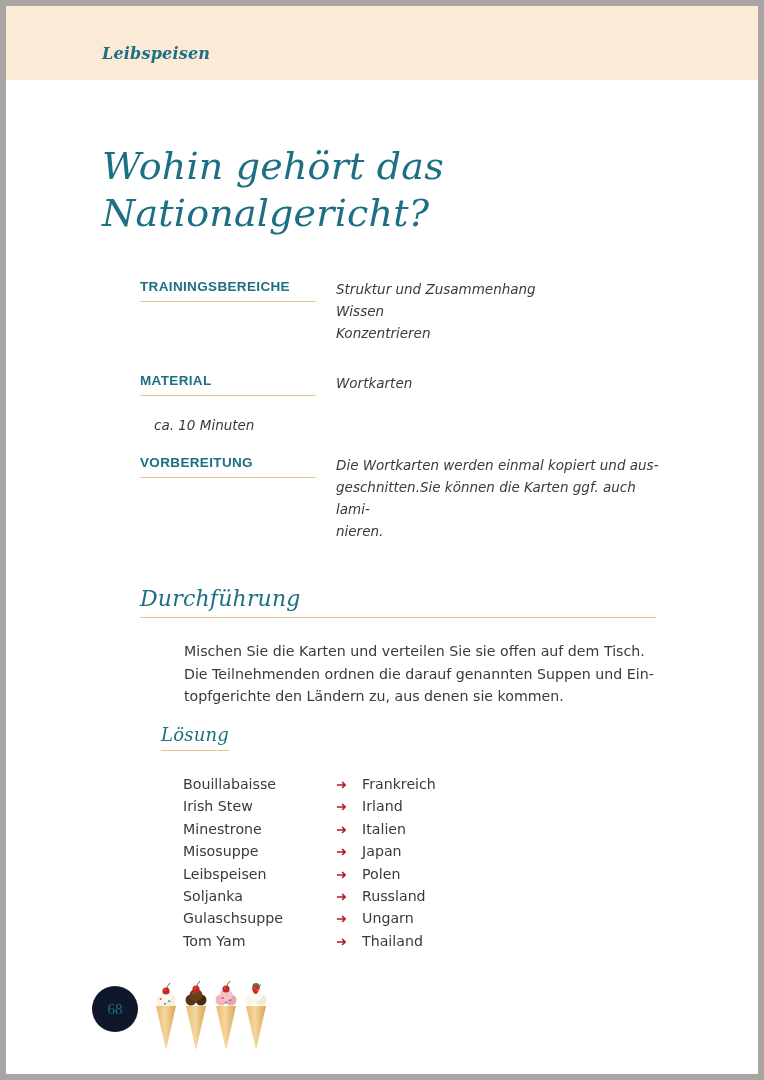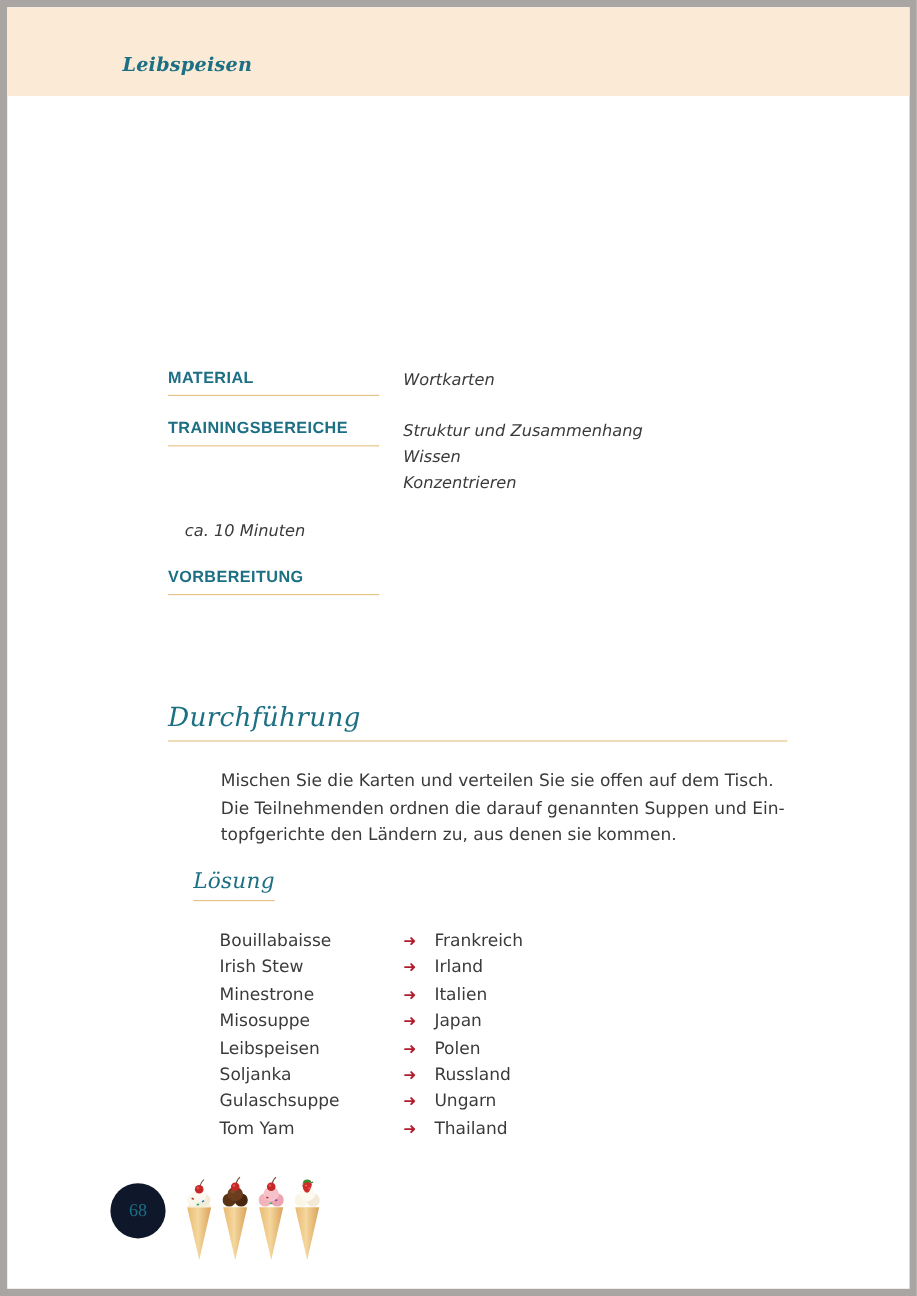--- a/index.html
+++ b/index.html
@@ -191,52 +191,59 @@
   }
 </style>
 </head>
 <body>
 
 <div class="page">
 
   <div class="header-band"></div>
   <div class="header-title">Leibspeisen</div>
 
+  <h1 class="page-title">Wohin gehört das
+Nationalgericht?</h1>
 
   <div class="meta">
-
-    <div class="meta-row" style="margin-top:28px;">
-      <div class="meta-label-wrap">
-        <span class="meta-label">MATERIAL</span>
-      </div>
-      <div class="meta-values">
-        <div class="meta-value">Wortkarten</div>
-      </div>
-    </div>
 
     <div class="meta-row">
       <div class="meta-label-wrap">
         <span class="meta-label">TRAININGSBEREICHE</span>
       </div>
       <div class="meta-values">
         <div class="meta-value">Struktur und Zusammenhang
 Wissen
 Konzentrieren</div>
       </div>
     </div>
 
+    <div class="meta-row" style="margin-top:28px;">
+      <div class="meta-label-wrap">
+        <span class="meta-label">MATERIAL</span>
+      </div>
+      <div class="meta-values">
+        <div class="meta-value">Wortkarten</div>
+      </div>
+    </div>
+
     <div class="meta-row" style="margin-top:18px;">
       <div class="meta-values">
         <div class="meta-value">ca. 10 Minuten</div>
       </div>
     </div>
 
     <div class="meta-row" style="margin-top:18px;">
       <div class="meta-label-wrap">
         <span class="meta-label">VORBEREITUNG</span>
+      </div>
+      <div class="meta-values">
+        <div class="meta-value">Die Wortkarten werden einmal kopiert und aus-
+geschnitten.Sie können die Karten ggf. auch lami-
+nieren.</div>
       </div>
     </div>
 
   </div>
 
   <div class="section" style="top:580px;">
     <div class="section-heading">Durchführung</div>
     <div class="body-text">Mischen Sie die Karten und verteilen Sie sie offen auf dem Tisch.
 Die Teilnehmenden ordnen die darauf genannten Suppen und Ein-
 topfgerichte den Ländern zu, aus denen sie kommen.</div>

